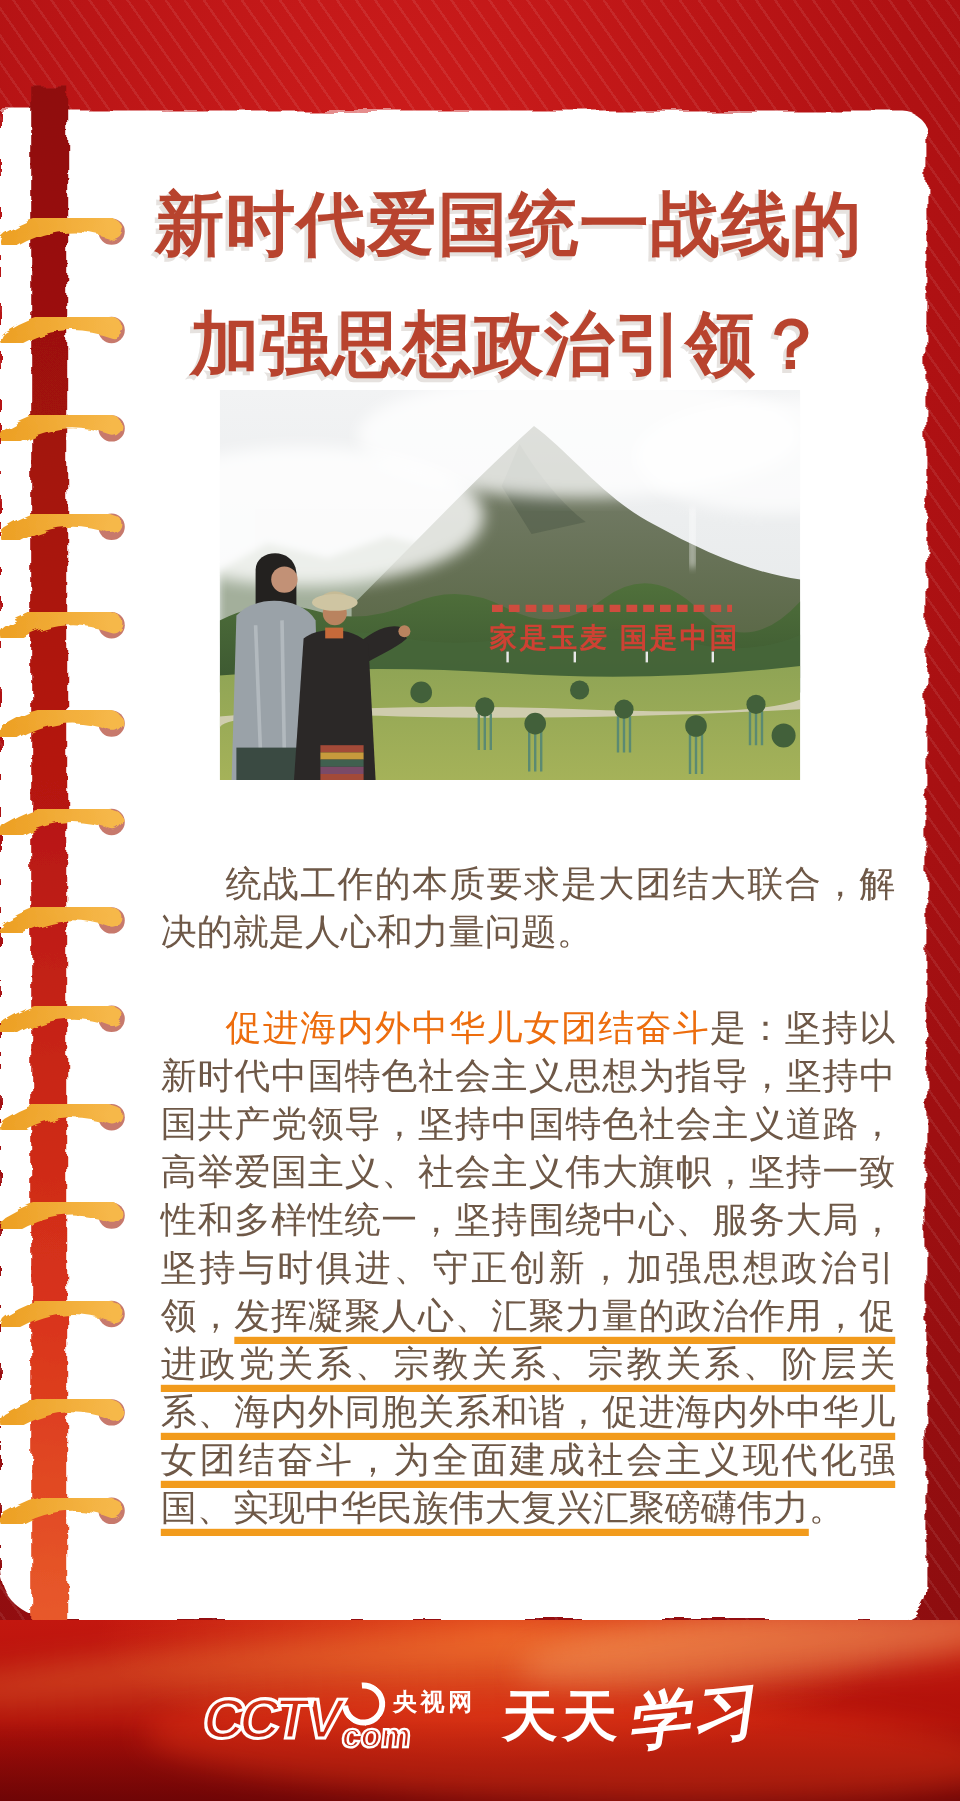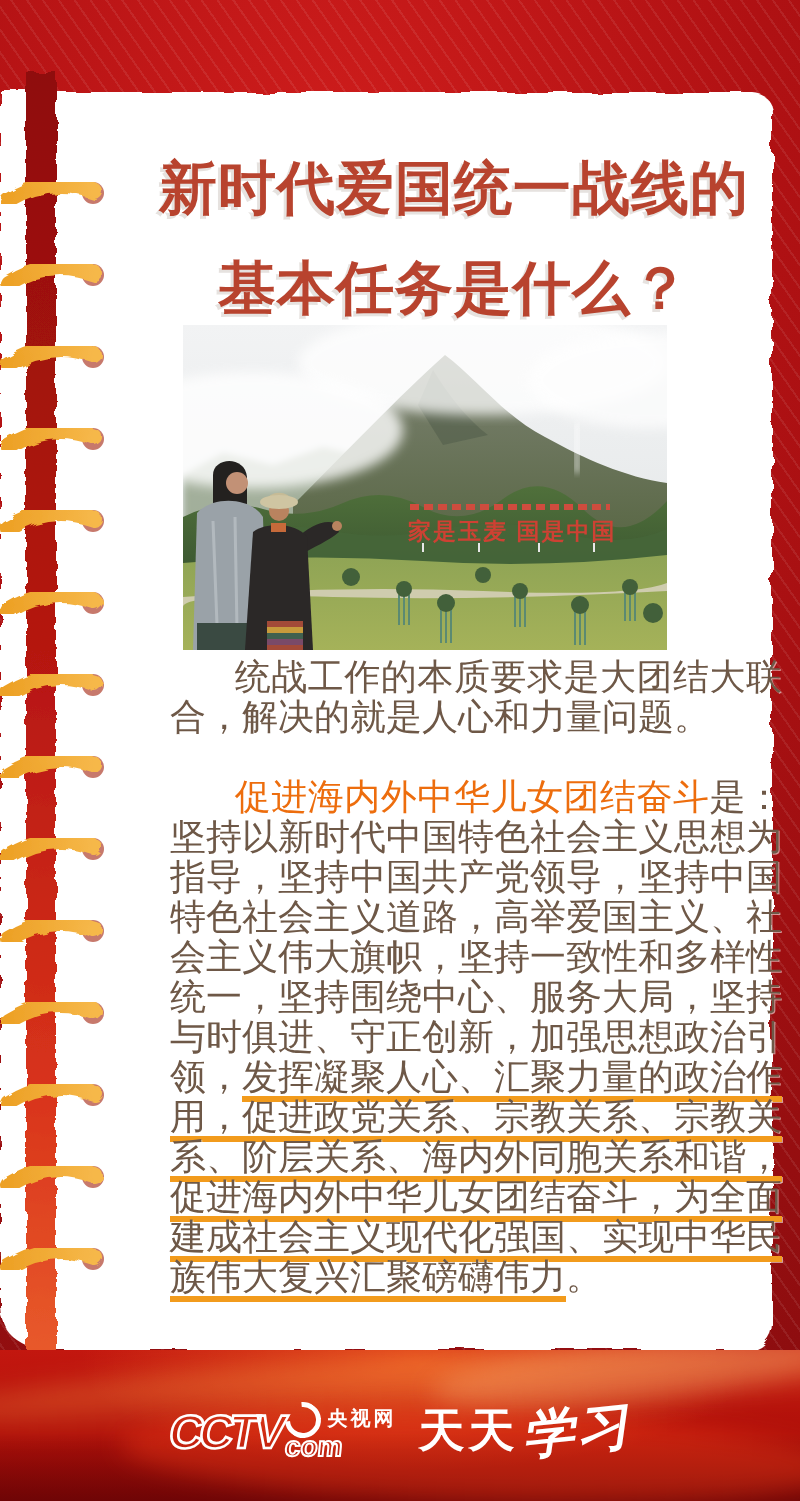--- a/index.html
+++ b/index.html
@@ -13,32 +13,32 @@
   
   .page-bg{
     position:absolute; left:0; top:92px; width:772px; height:1258px;
     background:#fff; border-radius:0 20px 26px 44px;
     filter:url(#roughen);
   }
   
   .spine-svg{position:absolute; left:0; top:64px; pointer-events:none;}
   
   .title{
-    position:absolute; left:148px; top:138px; width:612px;
+    position:absolute; left:118px; top:138px; width:612px;
     text-align:center; color:#b8432e; font-weight:900;
     font-size:58px; line-height:100px; letter-spacing:1px;
     text-shadow:-3px 3px 0 rgba(178,167,158,.33);
   }
   
   .photo{position:absolute; left:183px; top:325px; width:484px; height:325px; overflow:hidden;}
   
   .bodytext{
-    position:absolute; left:134px; top:657px; width:612px;
-    font-size:36px; line-height:40px; color:#6e5847;
-    text-align:justify; text-shadow:1px 1px 0 rgba(255,255,255,.55);margin-left:36px;
+    position:absolute; left:134px; top:718px; width:612px;
+    font-size:30px; line-height:40px; color:#6e5847;
+    text-align:justify; text-shadow:1px 1px 0 rgba(255,255,255,.55);
   }
   .bodytext p{margin:0 0 40px 0; text-indent:1.8em;}
   .hl{color:#ed6d0d;}
   .ul{
     text-decoration:underline;
     text-decoration-color:#f29b1c;
     text-decoration-thickness:6px;
     text-underline-offset:7px;
     text-decoration-skip-ink:none;
   }
@@ -170,21 +170,21 @@
         </g>
         <g>
           <circle cx="93" cy="1195" r="11" fill="#c7796c"></circle>
           <path d="M8,1203 Q50,1177 94,1193" stroke="url(#ringGrad)" stroke-width="16" stroke-linecap="round" fill="none" filter="url(#roughen2)"></path>
         </g>
       </g>
   </svg>
 
   <div class="title">
     <div>新时代爱国统一战线的</div>
-    <div>基本任务是什么？</div>
+    <div>加强思想政治引领？</div>
   </div>
 
   <div class="photo">
     <svg width="484" height="325" viewBox="0 0 484 325">
       <defs>
         <linearGradient id="sky" x1="0" y1="0" x2="0" y2="1">
           <stop offset="0" stop-color="#f2f3f4"></stop>
             <stop offset="1" stop-color="#e0e4e5"></stop>
         </linearGradient>
         <linearGradient id="rock" x1="0" y1="0" x2="0" y2="1">

